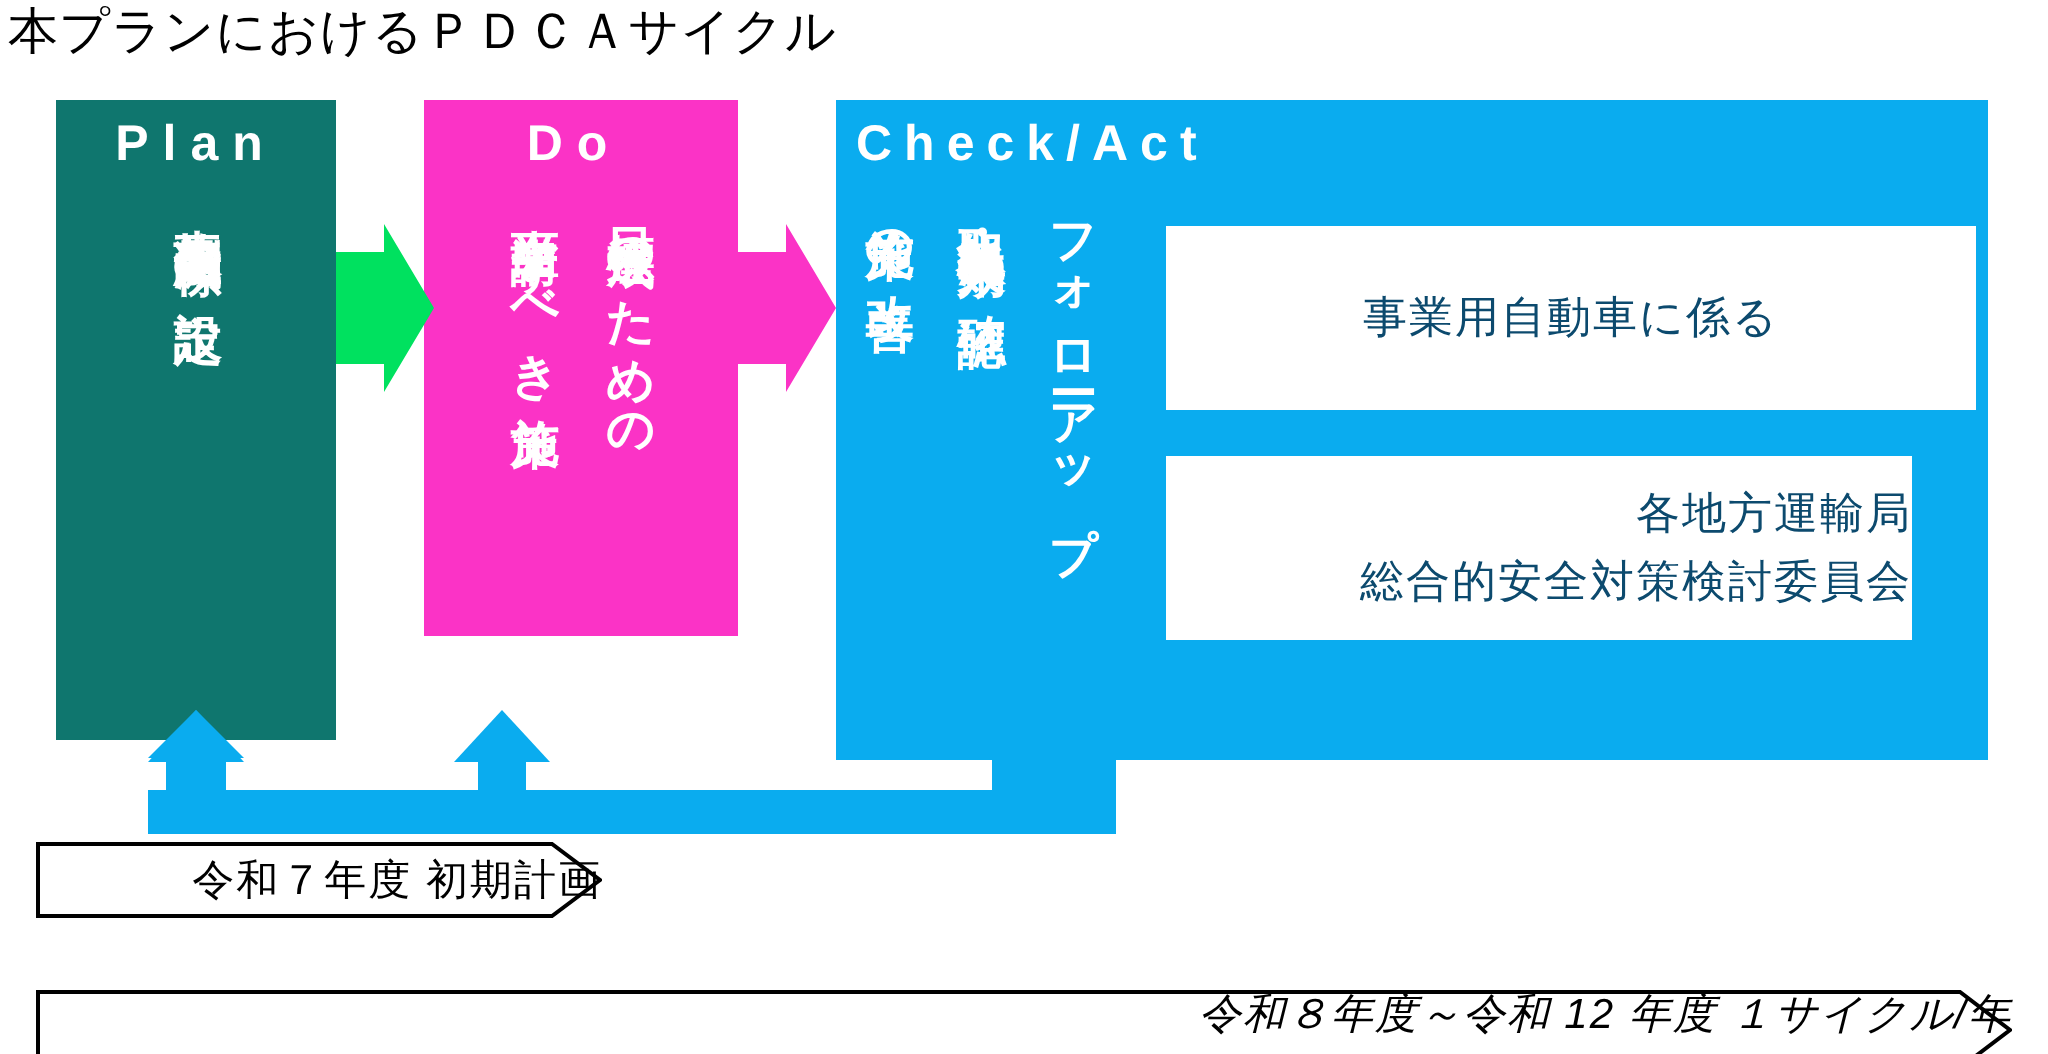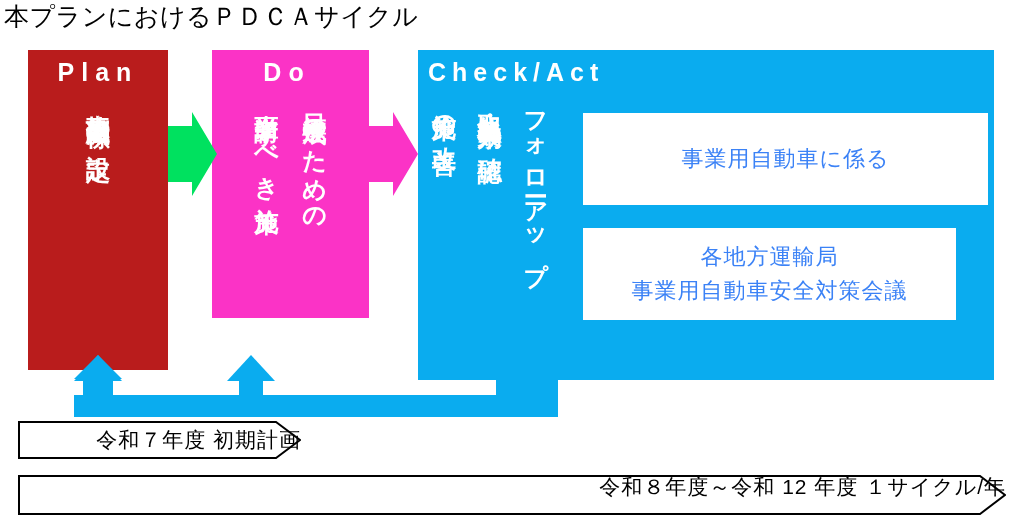--- a/index.html
+++ b/index.html
@@ -41,21 +41,21 @@
     top: 7px;
     left: 0;
     right: 0;
     text-align: center;
     color: #ffffff;
     font-size: 25px;
     font-weight: bold;
     letter-spacing: 7px;
     line-height: 30px;
   }
-  .phase-box.plan   { left: 28px;  top: 50px; width: 140px; height: 320px; background: #b91c1c; }
+  .phase-box.plan   { left: 28px;  top: 50px; width: 140px; height: 320px; background: #0f766e; }
   .phase-box.do     { left: 212px; top: 50px; width: 157px; height: 268px; background: #FB33C6; }
   .phase-box.check  { left: 418px; top: 50px; width: 576px; height: 330px; background: #0AACEF; }
 
   .phase-box.plan  .phase-title { left: 4px; width: 132px; }
   .phase-box.do    .phase-title { left: 0;   width: 150px; }
   .phase-box.check .phase-title { left: 10px; width: 240px; text-align: left; letter-spacing: 6px; }
 
   
   .vcols {
     position: absolute;
@@ -80,46 +80,46 @@
 
   
   .white-box {
     position: absolute;
     background: #ffffff;
     box-sizing: border-box;
     display: flex;
     flex-direction: column;
     align-items: center;
     justify-content: center;
-    color: #3b82f6;
+    color: #0c4a6e;
     font-size: 22px;
     line-height: 34px;
     letter-spacing: 1px;
     white-space: nowrap;
   }
   .white-box.one { left: 583px; top: 113px; width: 405px; height: 92px; }
-  .white-box.two { left: 583px; top: 228px; width: 373px; height: 92px; }
+  .white-box.two { left: 583px; top: 228px; width: 373px; height: 92px; align-items: flex-end; }
 
   
   .banner {
     position: absolute;
     color: #000000;
     display: flex;
     align-items: center;
     justify-content: flex-end;
     white-space: nowrap;
   }
   .banner .banner-label {
     position: relative;
     z-index: 2;
     font-size: 21px;
     letter-spacing: 1px;
   }
   .banner.short { left: 18px;  top: 421px; width: 283px; height: 38px; }
-  .banner.long  { left: 18px;  top: 475px; width: 988px; height: 24px; }
+  .banner.long  { left: 18px;  top: 495px; width: 988px; height: 24px; font-style: italic; }
   .banner svg { position: absolute; left: 0; top: 0; }
 
   svg.static-layer {
     position: absolute;
     left: 0;
     top: 0;
     pointer-events: none;
   }
 </style>
 </head>
@@ -151,21 +151,21 @@
       <div class="vcol">取組状況・効果の確認</div>
       <div class="vcol">施策の改善</div>
     </div>
   </div>
 
   <div class="white-box one">
     <div>事業用自動車に係る</div>
   </div>
   <div class="white-box two">
     <div>各地方運輸局</div>
-    <div>事業用自動車安全対策会議</div>
+    <div>総合的安全対策検討委員会</div>
   </div>
 
   <svg class="static-layer" width="1024" height="527">
 
     <g>
       <polygon points="168,126 192,126 192,112 217,154 192,196 192,182 168,182" fill="#00E15F"></polygon>
     </g>
 
     <g>
       <polygon points="369,126 393,126 393,112 418,154 393,196 393,182 369,182" fill="#FB33C6"></polygon>

